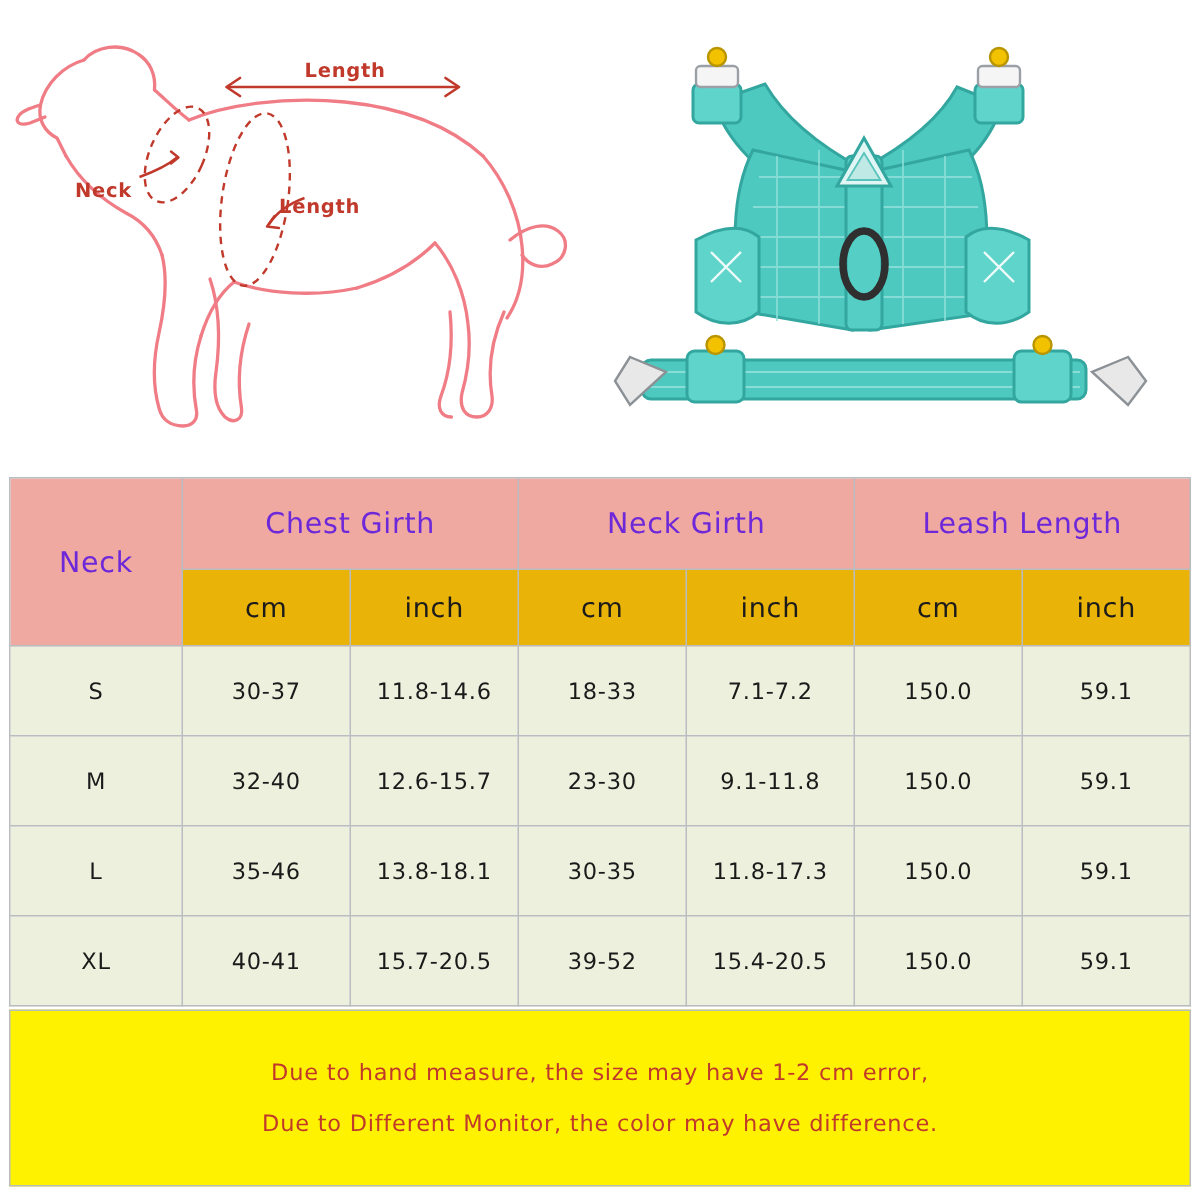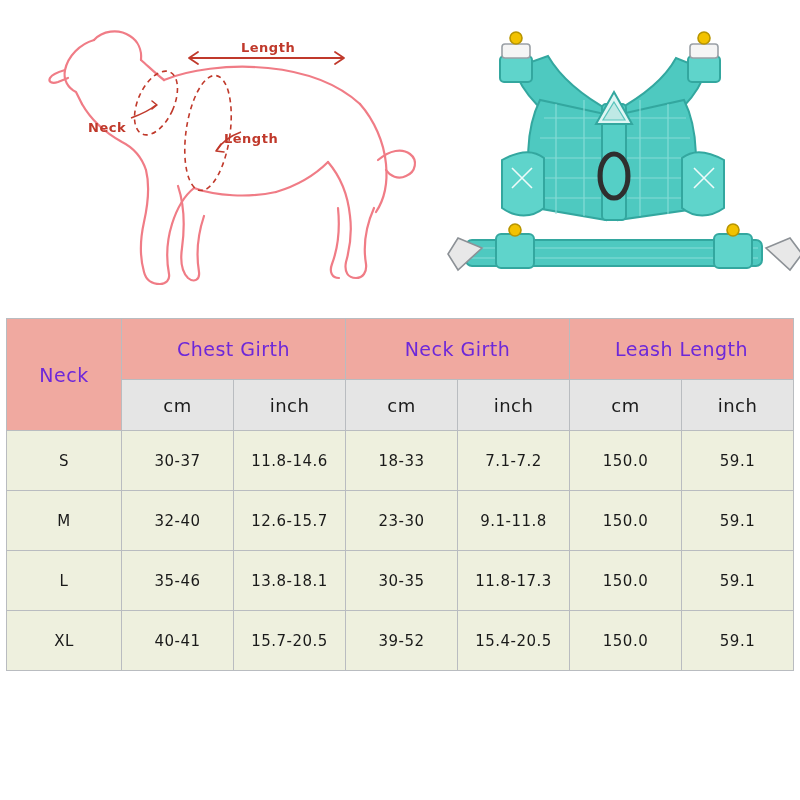--- a/index.html
+++ b/index.html
@@ -11,21 +11,20 @@
     height: 800px;
     background: #ffffff;
     font-family: "Liberation Sans", sans-serif;
     overflow: hidden;
   }
   .page {
     position: relative;
     width: 800px;
     height: 602px;
     box-sizing: border-box;
-    padding-left: 38px;
   }
 
   
   .illustrations {
     position: relative;
     width: 800px;
     height: 312px;
   }
   .dog-panel {
     position: absolute;
@@ -72,21 +71,21 @@
     color: #1a1a1a;
     letter-spacing: 0.5px;
   }
   tr.head-main td {
     background: #f0a9a0;
     height: 58px;
     font-size: 19px;
     color: #6d28d9;
   }
   tr.head-sub td {
-    background: #e5e5e5;
+    background: #eab308;
     height: 48px;
     font-size: 18px;
     color: #1b1b1b;
   }
   tr.data-row td {
     background: #eef0de;
     height: 57px;
     font-size: 15px;
   }
   td.c-size   { width: 112px; }
@@ -298,14 +297,18 @@
         <td class="c-chest-cm">40-41</td>
         <td class="c-chest-in">15.7-20.5</td>
         <td class="c-neck-cm">39-52</td>
         <td class="c-neck-in">15.4-20.5</td>
         <td class="c-leash-cm">150.0</td>
         <td class="c-leash-in">59.1</td>
       </tr>
     </tbody>
   </table>
 
+  <div class="note">
+    <div class="note-line">Due to hand measure, the size may have 1-2 cm error,</div>
+    <div class="note-line">Due to Different Monitor, the color may have difference.</div>
+  </div>
 
 </div>
 
 </body></html>

